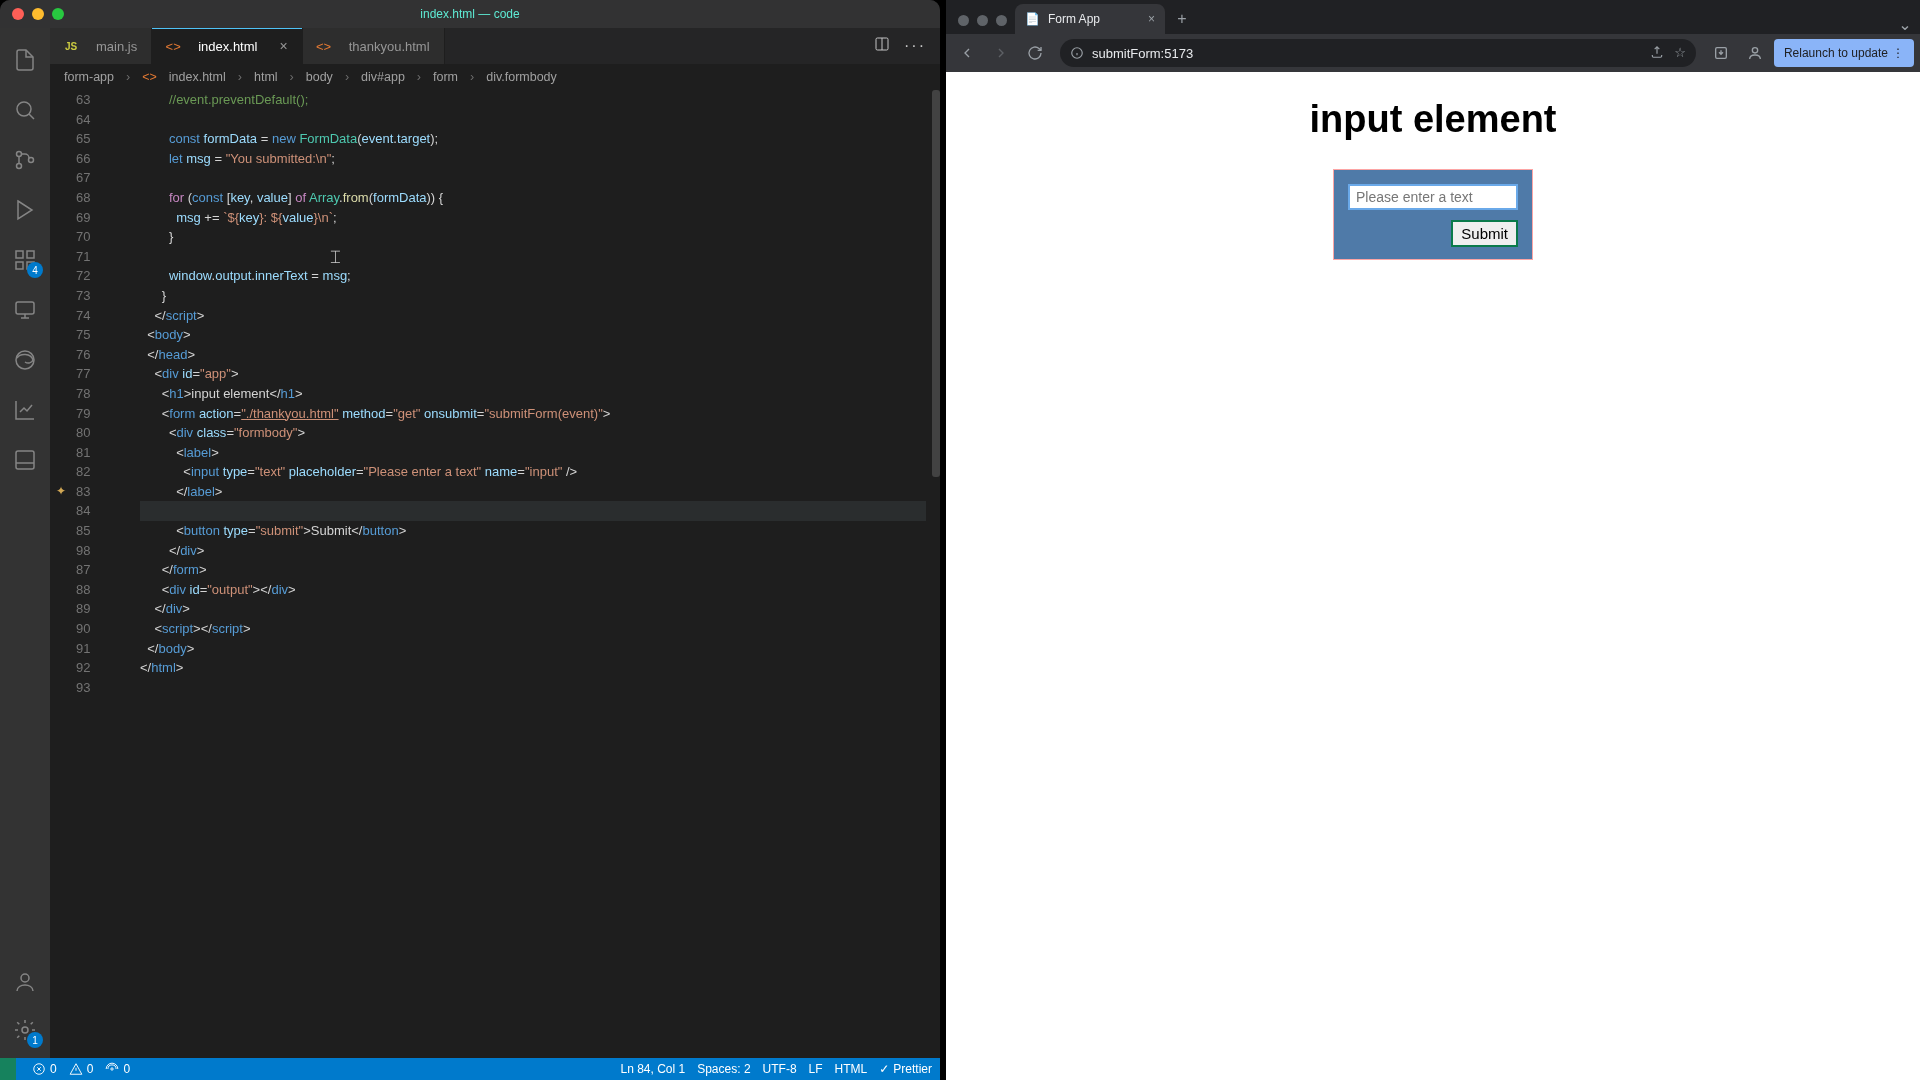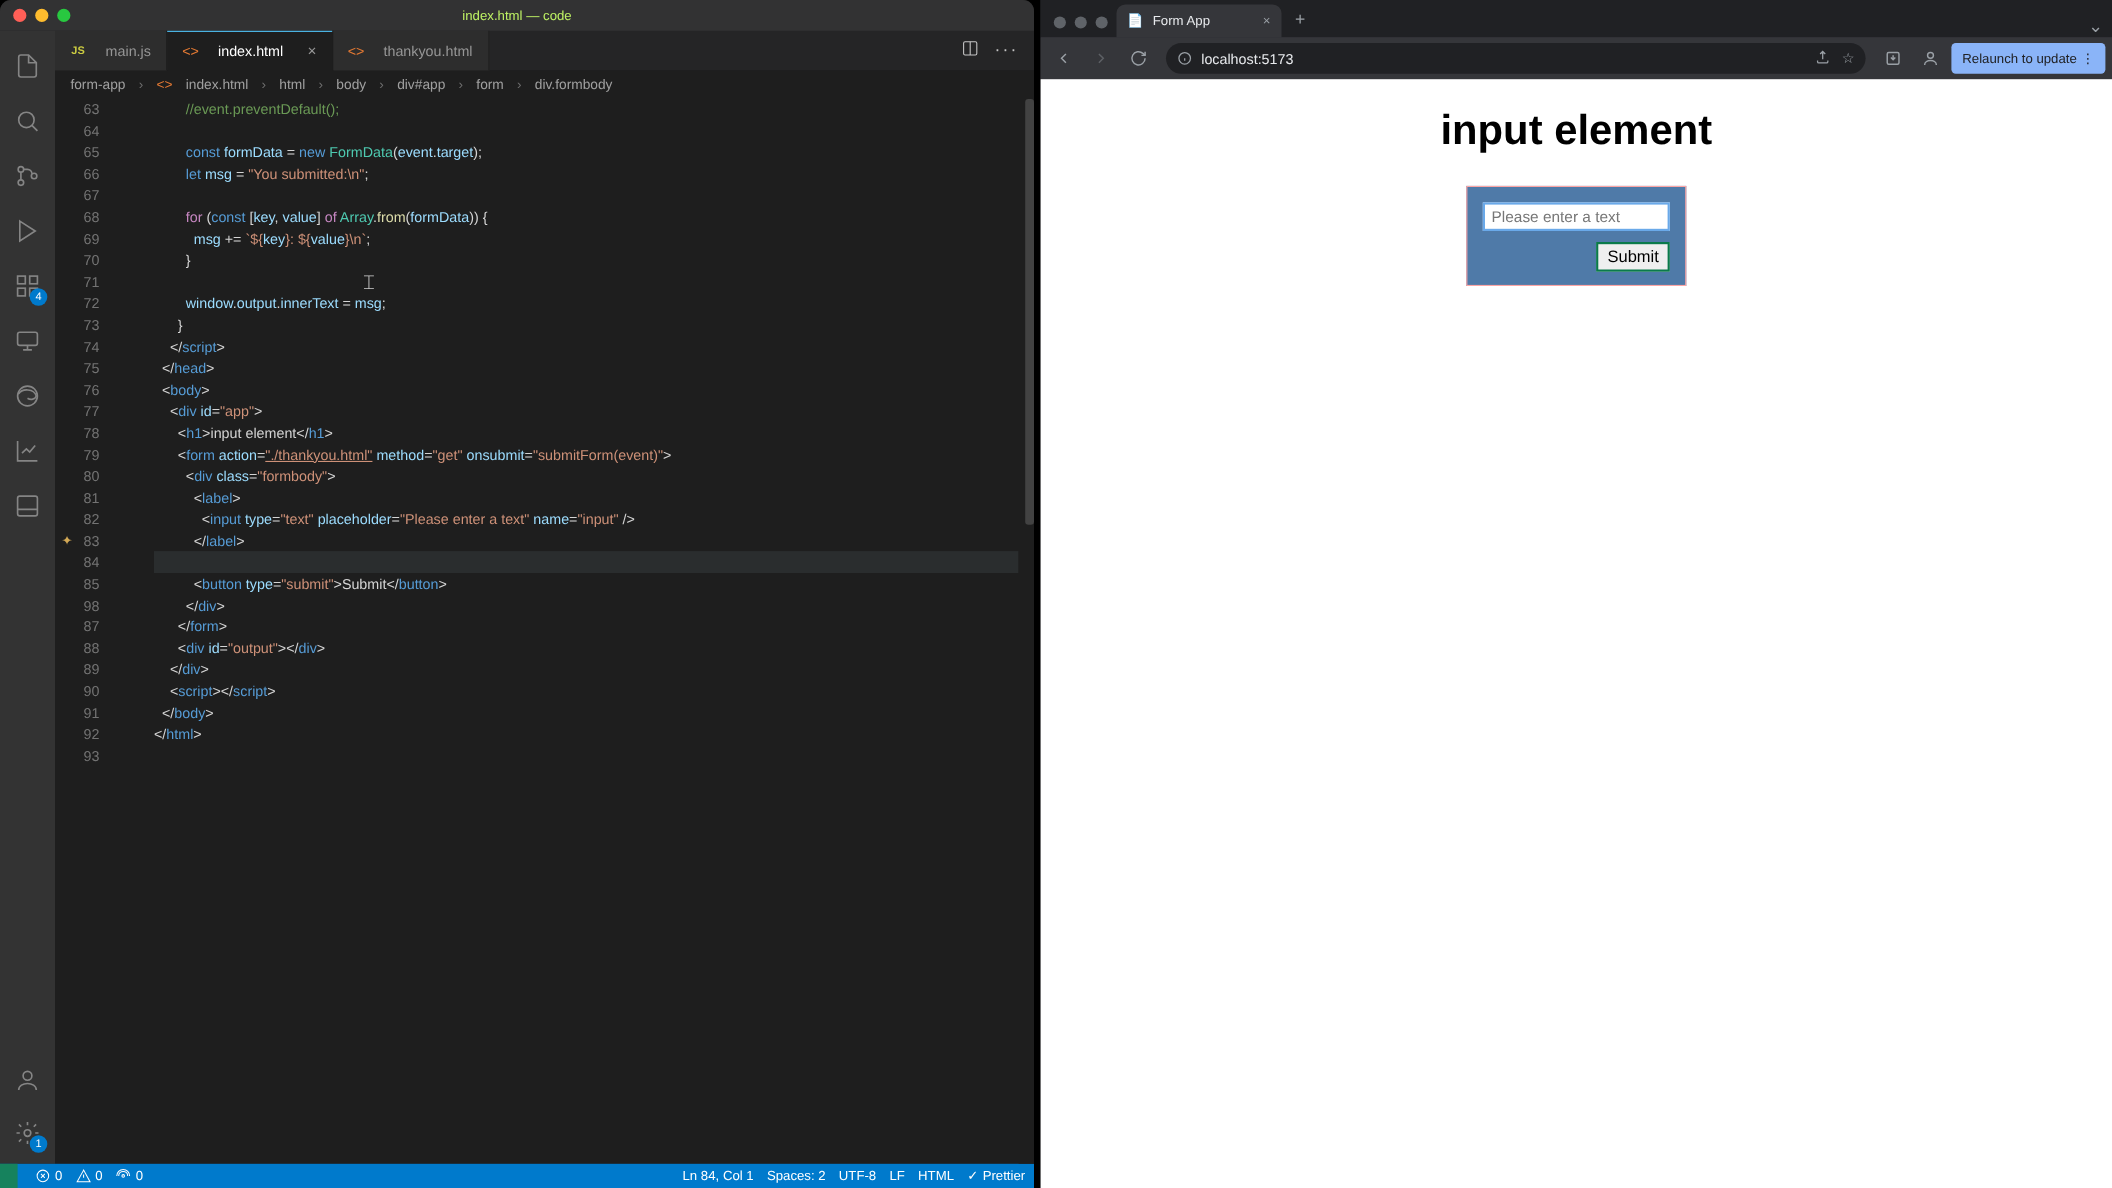--- a/index.html
+++ b/index.html
@@ -6,21 +6,21 @@
   body { background: #000; color: #ccc; display: flex; height: 100vh; overflow: hidden; }
 
   
   .vscode-window { flex: 0 0 940px; display: flex; flex-direction: column; background: #1e1e1e; position: relative; border-radius: 10px 10px 0 0; overflow: hidden; }
   .titlebar { height: 28px; background: #323233; display: flex; align-items: center; position: relative; }
   .traffic { display: flex; gap: 8px; margin-left: 12px; }
   .traffic span { width: 12px; height: 12px; border-radius: 50%; }
   .tl-close { background: #ff5f57; }
   .tl-min { background: #febc2e; }
   .tl-max { background: #28c840; }
-  .window-title { position: absolute; left: 50%; transform: translateX(-50%); font-size: 12px; color: #bef264; }
+  .window-title { position: absolute; left: 50%; transform: translateX(-50%); font-size: 12px; color: #5eead4; }
 
   .main-row { display: flex; flex: 1; min-height: 0; }
   .activitybar { width: 50px; background: #333333; display: flex; flex-direction: column; align-items: center; padding-top: 8px; gap: 2px; }
   .activity-item { width: 48px; height: 48px; display: flex; align-items: center; justify-content: center; color: #858585; position: relative; }
   .activity-item svg { width: 24px; height: 24px; stroke: currentColor; fill: none; stroke-width: 1.5; }
   .activity-bottom { margin-top: auto; display: flex; flex-direction: column; align-items: center; padding-bottom: 4px; }
   .badge { position: absolute; bottom: 6px; right: 6px; min-width: 16px; height: 16px; border-radius: 8px; background: #007acc; color: #fff; font-size: 10px; display: flex; align-items: center; justify-content: center; padding: 0 3px; }
 
   .editor-area { flex: 1; display: flex; flex-direction: column; background: #1e1e1e; min-width: 0; }
   .tabbar { height: 36px; background: #252526; display: flex; align-items: stretch; }
@@ -270,22 +270,22 @@
 <div class="line">        <span class="k1">const</span> <span class="vr">formData</span> <span class="pn">=</span> <span class="k1">new</span> <span class="cl">FormData</span><span class="pn">(</span><span class="vr">event</span><span class="pn">.</span><span class="vr">target</span><span class="pn">);</span></div>
 <div class="line">        <span class="k1">let</span> <span class="vr">msg</span> <span class="pn">=</span> <span class="st">"You submitted:\n"</span><span class="pn">;</span></div>
 <div class="line"></div>
 <div class="line">        <span class="k2">for</span> <span class="pn">(</span><span class="k1">const</span> <span class="pn">[</span><span class="vr">key</span><span class="pn">,</span> <span class="vr">value</span><span class="pn">]</span> <span class="k2">of</span> <span class="cl">Array</span><span class="pn">.</span><span class="fn">from</span><span class="pn">(</span><span class="vr">formData</span><span class="pn">)) {</span></div>
 <div class="line">          <span class="vr">msg</span> <span class="pn">+=</span> <span class="st">`${</span><span class="vr">key</span><span class="st">}: ${</span><span class="vr">value</span><span class="st">}\n`</span><span class="pn">;</span></div>
 <div class="line">        <span class="pn">}</span></div>
 <div class="line"><span class="cursor-img" style="left:190px;top:158px">⌶</span></div>
 <div class="line">        <span class="vr">window</span><span class="pn">.</span><span class="vr">output</span><span class="pn">.</span><span class="vr">innerText</span> <span class="pn">=</span> <span class="vr">msg</span><span class="pn">;</span></div>
 <div class="line">      <span class="pn">}</span></div>
 <div class="line">    <span class="pn">&lt;/</span><span class="tg">script</span><span class="pn">&gt;</span></div>
+<div class="line">  <span class="pn">&lt;</span><span class="tg">body</span><span class="pn">&gt;</span></div>
 <div class="line">  <span class="pn">&lt;/</span><span class="tg">head</span><span class="pn">&gt;</span></div>
-<div class="line">  <span class="pn">&lt;</span><span class="tg">body</span><span class="pn">&gt;</span></div>
 <div class="line">    <span class="pn">&lt;</span><span class="tg">div</span> <span class="at">id</span><span class="eq">=</span><span class="st">"app"</span><span class="pn">&gt;</span></div>
 <div class="line">      <span class="pn">&lt;</span><span class="tg">h1</span><span class="pn">&gt;</span><span>input element</span><span class="pn">&lt;/</span><span class="tg">h1</span><span class="pn">&gt;</span></div>
 <div class="line">      <span class="pn">&lt;</span><span class="tg">form</span> <span class="at">action</span><span class="eq">=</span><span class="st" style="text-decoration:underline">"./thankyou.html"</span> <span class="at">method</span><span class="eq">=</span><span class="st">"get"</span> <span class="at">onsubmit</span><span class="eq">=</span><span class="st">"submitForm(event)"</span><span class="pn">&gt;</span></div>
 <div class="line">        <span class="pn">&lt;</span><span class="tg">div</span> <span class="at">class</span><span class="eq">=</span><span class="st">"formbody"</span><span class="pn">&gt;</span></div>
 <div class="line">          <span class="pn">&lt;</span><span class="tg">label</span><span class="pn">&gt;</span></div>
 <div class="line">            <span class="pn">&lt;</span><span class="tg">input</span> <span class="at">type</span><span class="eq">=</span><span class="st">"text"</span> <span class="at">placeholder</span><span class="eq">=</span><span class="st">"Please enter a text"</span> <span class="at">name</span><span class="eq">=</span><span class="st">"input"</span> <span class="pn">/&gt;</span></div>
 <div class="line">          <span class="pn">&lt;/</span><span class="tg">label</span><span class="pn">&gt;</span></div>
 <div class="line current"></div>
 <div class="line">          <span class="pn">&lt;</span><span class="tg">button</span> <span class="at">type</span><span class="eq">=</span><span class="st">"submit"</span><span class="pn">&gt;</span><span>Submit</span><span class="pn">&lt;/</span><span class="tg">button</span><span class="pn">&gt;</span></div>
 <div class="line">        <span class="pn">&lt;/</span><span class="tg">div</span><span class="pn">&gt;</span></div>
@@ -373,21 +373,21 @@
           <path d="M21 3v5h-5"></path>
         </svg>
       </div>
     <div class="omnibox">
       <span class="lead">
           <svg width="14" height="14" viewBox="0 0 24 24" stroke="currentColor" fill="none" stroke-width="2">
             <circle cx="12" cy="12" r="9"></circle>
             <path d="M12 8v.01M12 12v4"></path>
           </svg>
         </span>
-      <span>localhost:5173</span>
+      <span>submitForm:5173</span>
       <span class="trail">
         <span><svg width="14" height="14" viewBox="0 0 24 24" stroke="currentColor" fill="none" stroke-width="2">
               <path d="M12 3v12M8 7l4-4 4 4M4 17v2a2 2 0 0 0 2 2h12a2 2 0 0 0 2-2v-2"></path>
             </svg></span>
         <span>☆</span>
       </span>
     </div>
     <div class="bicon">
         <svg viewBox="0 0 24 24">
           <rect x="4" y="4" width="16" height="16" rx="2"></rect>

